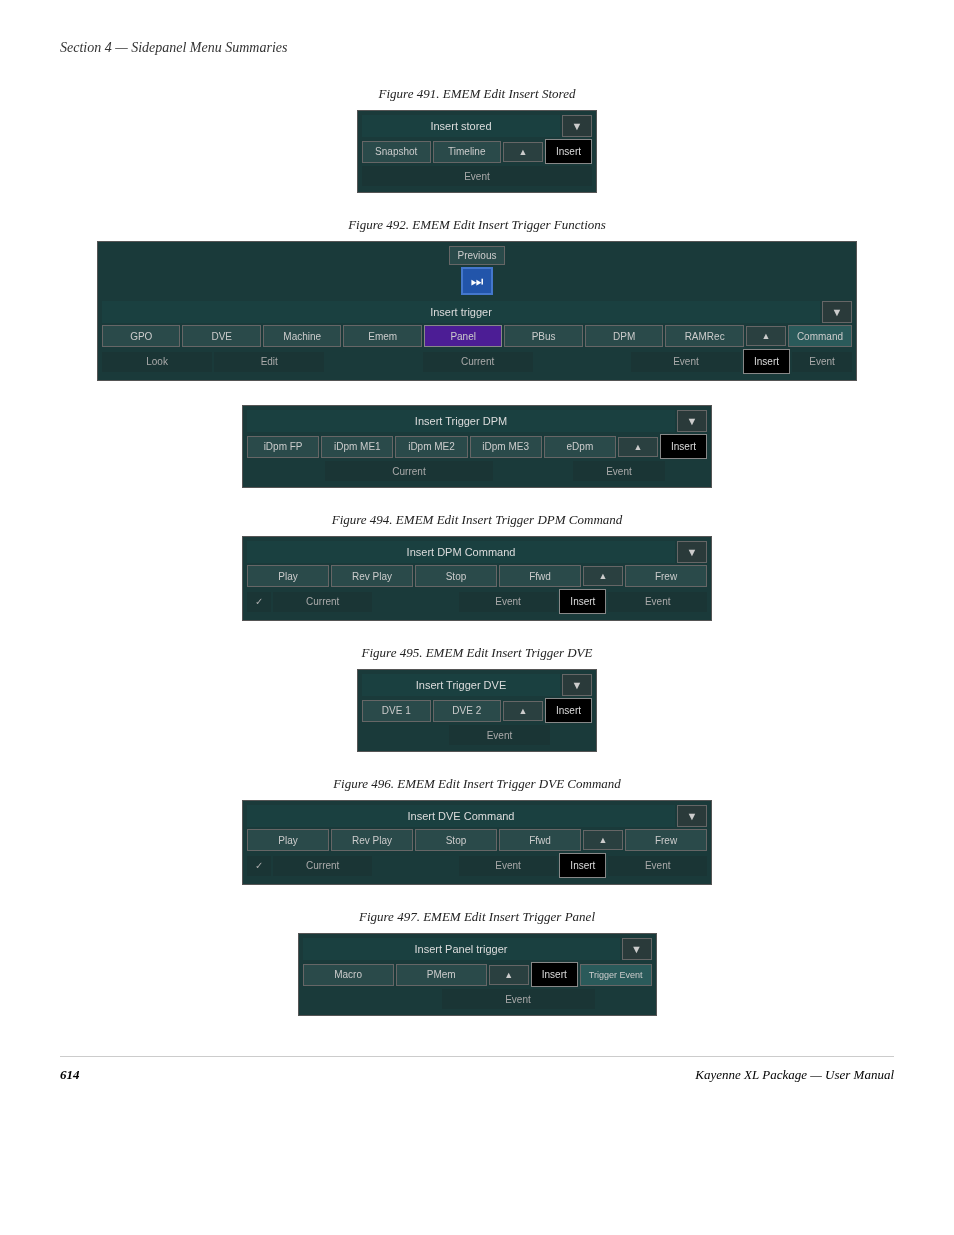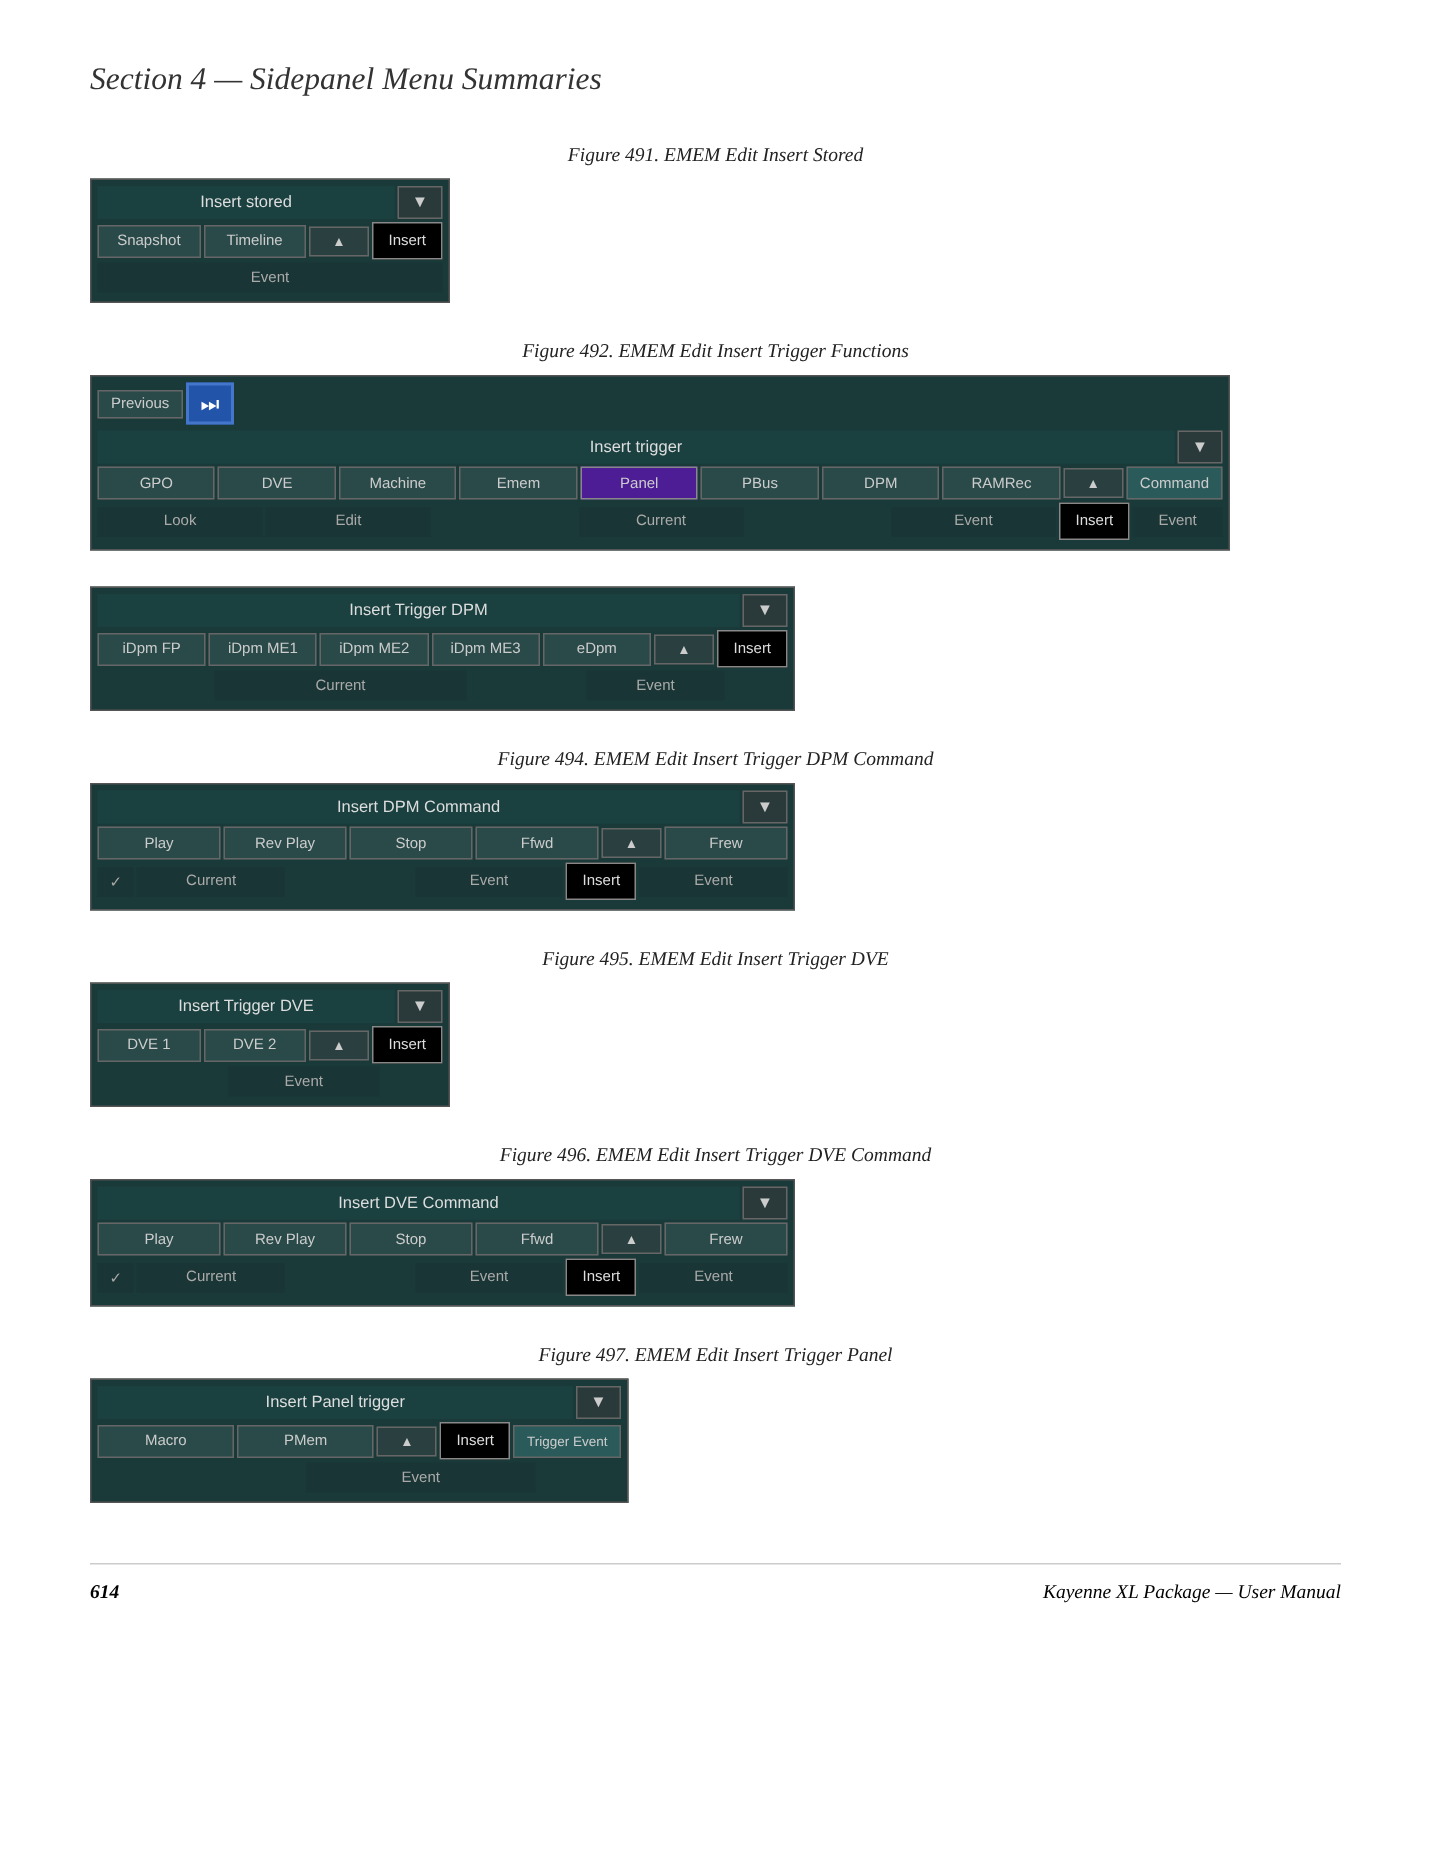--- a/index.html
+++ b/index.html
@@ -11,35 +11,36 @@
       color: #000;
       position: relative;
     }
 
     .page {
       padding: 40px 60px 40px 60px;
     }
 
     .header-section {
       font-style: italic;
-      font-size: 21px;
+      font-size: 14px;
       margin-bottom: 30px;
       color: #333;
     }
 
     .figure-title {
       font-style: italic;
       font-size: 13px;
       text-align: center;
       margin-bottom: 8px;
       color: #222;
     }
 
     .figure-container {
       display: flex;
+      justify-content: center;
       margin-bottom: 24px;
     }
 
     
     .panel {
       background: #1a3a3a;
       border: 1px solid #555;
       padding: 4px;
       font-family: Arial, sans-serif;
       font-size: 11px;
@@ -229,21 +230,21 @@
       </div>
       <div class="panel-row">
         <div class="panel-label" style="flex:2">Event</div>
       </div>
     </div>
   </div>
 
   <div class="figure-title">Figure 492.  EMEM Edit Insert Trigger Functions</div>
   <div class="figure-container">
     <div class="panel fig492">
-      <div class="panel-row" style="margin-bottom:4px;">
+      <div class="panel-row" style="margin-bottom:4px;flex-direction:column;">
         <div class="previous-btn">Previous</div>
         <div class="skip-icon">⏭</div>
         <div style="flex:1;"></div>
       </div>
       <div class="panel-row">
         <div class="panel-header">Insert trigger</div>
         <div class="dropdown-btn">▼</div>
       </div>
       <div class="panel-row">
         <div class="panel-btn" style="flex:1">GPO</div>

